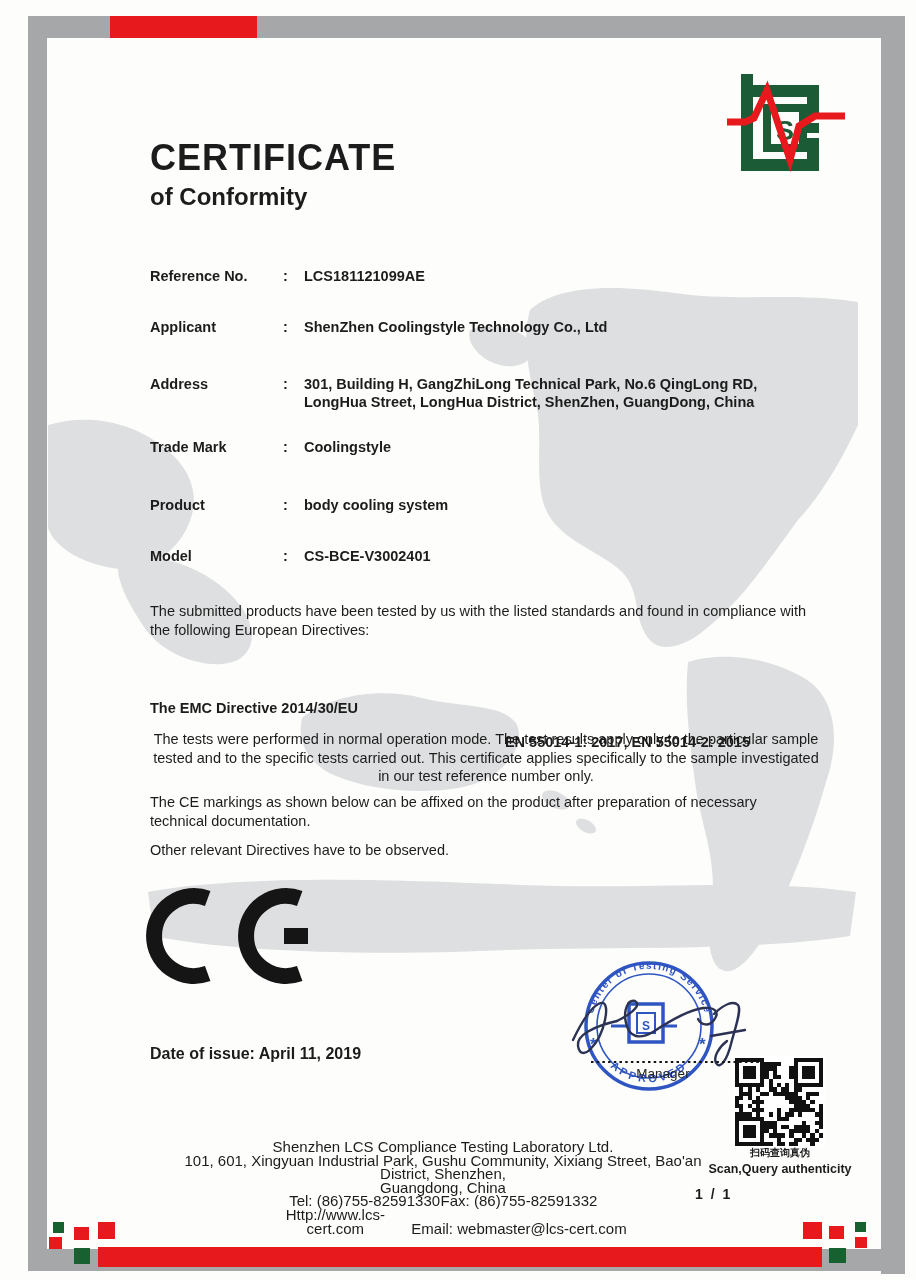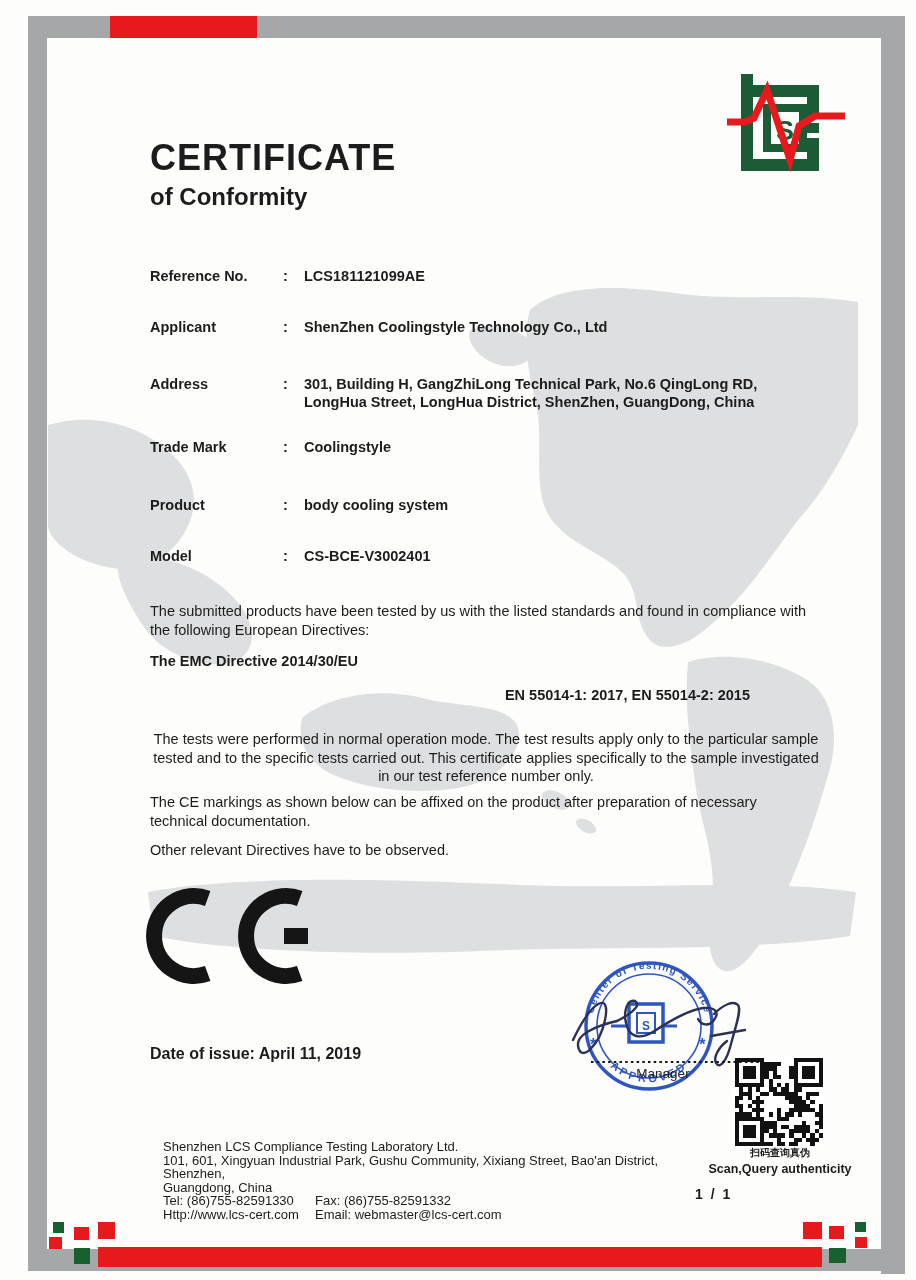--- a/index.html
+++ b/index.html
@@ -18,37 +18,37 @@
   #title{left:150px;top:138px;z-index:2;}
   #title .t1{font-size:36px;font-weight:bold;letter-spacing:1px;line-height:40px;}
   #title .t2{font-size:24px;font-weight:bold;line-height:28px;margin-top:5px;}
   
   .frow{position:absolute;left:150px;display:flex;z-index:2;font-size:14.5px;font-weight:bold;line-height:18px;}
   .frow .lbl{width:133px;flex:0 0 133px;}
   .frow .col{width:21px;flex:0 0 21px;text-align:left;}
   .frow .val{width:505px;}
   
   .para{position:absolute;left:150px;z-index:2;font-size:14.5px;line-height:18.5px;}
-  .bold{font-weight:bold;}
+  .bold{font-weight:bold;margin-top:47px;}
   
   #ce{left:146px;top:884px;z-index:2;}
   
   #dateissue{left:150px;top:1045px;z-index:2;font-size:16px;font-weight:bold;}
   
   #stamp{left:563px;top:950px;z-index:4;}
   
   #qr{left:733px;top:1056px;width:88px;height:88px;background:#ffffff;padding:2px;z-index:3;
       display:grid;grid-template-columns:repeat(21,1fr);grid-template-rows:repeat(21,1fr);}
   #qr div{width:100%;height:100%;}
   #qr .b{background:#111;}
   #qrzh{left:700px;top:1146px;width:160px;text-align:center;z-index:3;font-size:10px;font-weight:bold;}
   #qren{left:685px;top:1162px;width:190px;text-align:center;z-index:3;font-size:12.5px;font-weight:bold;}
   #pageno{left:695px;top:1186px;z-index:3;font-size:14px;font-weight:bold;letter-spacing:2px;}
   
-  #footer{left:163px;top:1140px;width:560px;z-index:3;font-size:13px;line-height:13.6px;}
+  #footer{left:163px;top:1140px;width:560px;z-index:3;font-size:15px;line-height:13.6px;text-align:center;}
   #footer .cols span.c1{display:inline-block;width:152px;}
 </style>
 </head>
 <body>
 
 <div class="page">
 
   <svg id="map" width="916" height="1280">
     <g fill="#d2d3d5" opacity="0.72">
       <path d="M530,310 C560,282 625,286 675,293 C735,302 795,292 858,302 L858,425 C838,468 818,498 798,520 C768,560 742,602 702,632 C682,648 660,652 650,640 C632,620 642,592 622,572 C602,552 562,542 547,512 C532,482 545,432 535,400 C528,368 522,338 530,310 Z"></path>

